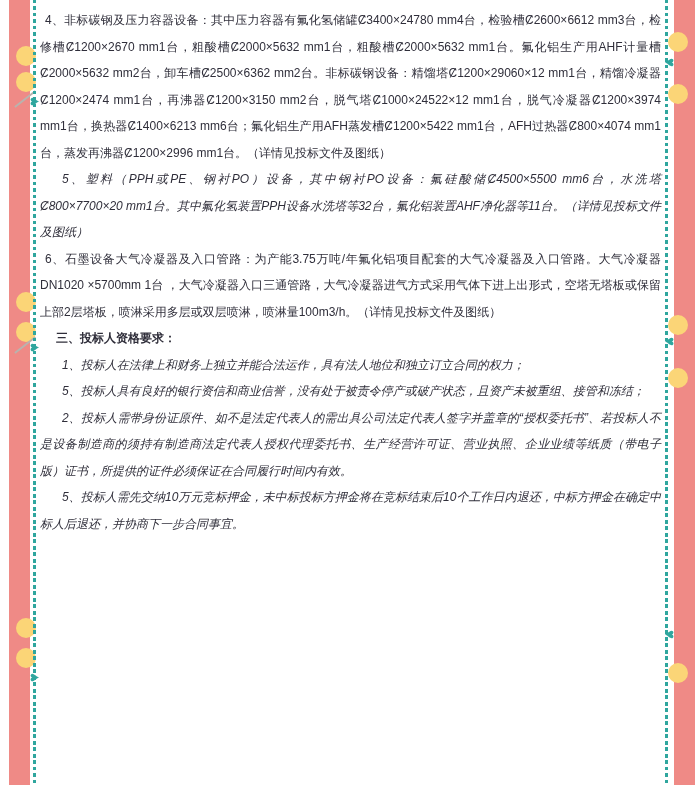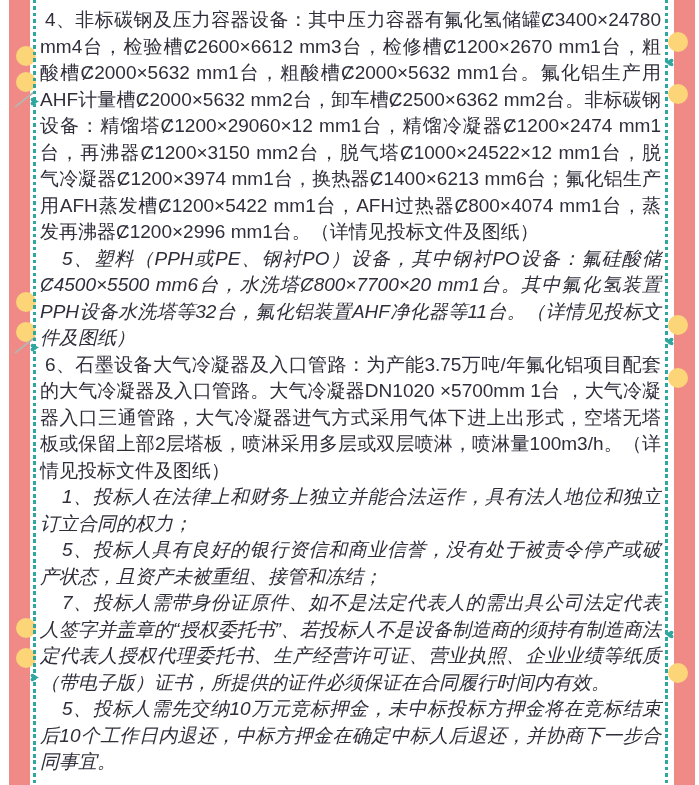--- a/index.html
+++ b/index.html
@@ -39,21 +39,21 @@
   .strip-right .heart{left:-8px;transform:rotate(90deg);}
   .streamer{
     position:absolute;width:26px;height:1.5px;background:#b9b3ae;
     transform:rotate(-38deg);right:-8px;
   }
   
   .content{
     position:absolute;left:40px;right:38px;top:0;
     padding-top:7px;
     color:var(--text,#2f2e3a);
-    font-size:19px;line-height:26.5px;
+    font-size:12px;line-height:26.5px;
     text-align:justify;text-align-last:left;
   }
   .para{margin:0;}
   .indent-sm{text-indent:5px;}
   .indent-md{text-indent:22px;font-style:italic;}
   .heading{font-weight:bold;text-indent:16px;}
 </style>
 </head>
 <body>
 
@@ -84,19 +84,20 @@
     <span class="heart" style="top:334px">♥</span>
     <span class="blob" style="top:368px"></span>
     <span class="heart" style="top:627px">♥</span>
     <span class="blob" style="top:663px"></span>
   </div>
 
   <div class="content">
     <p class="para indent-sm">4、非标碳钢及压力容器设备：其中压力容器有氟化氢储罐Ȼ3400×24780 mm4台，检验槽Ȼ2600×6612 mm3台，检修槽Ȼ1200×2670 mm1台，粗酸槽Ȼ2000×5632 mm1台，粗酸槽Ȼ2000×5632 mm1台。氟化铝生产用AHF计量槽Ȼ2000×5632 mm2台，卸车槽Ȼ2500×6362 mm2台。非标碳钢设备：精馏塔Ȼ1200×29060×12 mm1台，精馏冷凝器Ȼ1200×2474 mm1台，再沸器Ȼ1200×3150 mm2台，脱气塔Ȼ1000×24522×12 mm1台，脱气冷凝器Ȼ1200×3974 mm1台，换热器Ȼ1400×6213 mm6台；氟化铝生产用AFH蒸发槽Ȼ1200×5422 mm1台，AFH过热器Ȼ800×4074 mm1台，蒸发再沸器Ȼ1200×2996 mm1台。（详情见投标文件及图纸）</p>
     <p class="para indent-md">5、塑料（PPH或PE、钢衬PO）设备，其中钢衬PO设备：氟硅酸储Ȼ4500×5500 mm6台，水洗塔Ȼ800×7700×20 mm1台。其中氟化氢装置PPH设备水洗塔等32台，氟化铝装置AHF净化器等11台。（详情见投标文件及图纸）</p>
     <p class="para indent-sm">6、石墨设备大气冷凝器及入口管路：为产能3.75万吨/年氟化铝项目配套的大气冷凝器及入口管路。大气冷凝器DN1020 ×5700mm 1台 ，大气冷凝器入口三通管路，大气冷凝器进气方式采用气体下进上出形式，空塔无塔板或保留上部2层塔板，喷淋采用多层或双层喷淋，喷淋量100m3/h。（详情见投标文件及图纸）</p>
+    <p class="para heading">三、投标人资格要求：</p>
     <p class="para indent-md">1、投标人在法律上和财务上独立并能合法运作，具有法人地位和独立订立合同的权力；</p>
     <p class="para indent-md">5、投标人具有良好的银行资信和商业信誉，没有处于被责令停产或破产状态，且资产未被重组、接管和冻结；</p>
-    <p class="para indent-md">7、投标人需带身份证原件、如不是法定代表人的需出具公司法定代表人签字并盖章的“授权委托书”、若投标人不是设备制造商的须持有制造商法定代表人授权代理委托书、生产经营许可证、营业执照、企业业绩等纸质（带电子版）证书，所提供的证件必须保证在合同履行时间内有效。</p>
+    <p class="para indent-md">2、投标人需带身份证原件、如不是法定代表人的需出具公司法定代表人签字并盖章的“授权委托书”、若投标人不是设备制造商的须持有制造商法定代表人授权代理委托书、生产经营许可证、营业执照、企业业绩等纸质（带电子版）证书，所提供的证件必须保证在合同履行时间内有效。</p>
     <p class="para indent-md">5、投标人需先交纳10万元竞标押金，未中标投标方押金将在竞标结束后10个工作日内退还，中标方押金在确定中标人后退还，并协商下一步合同事宜。</p>
   </div>
 
 </div>
 
 </body></html>

